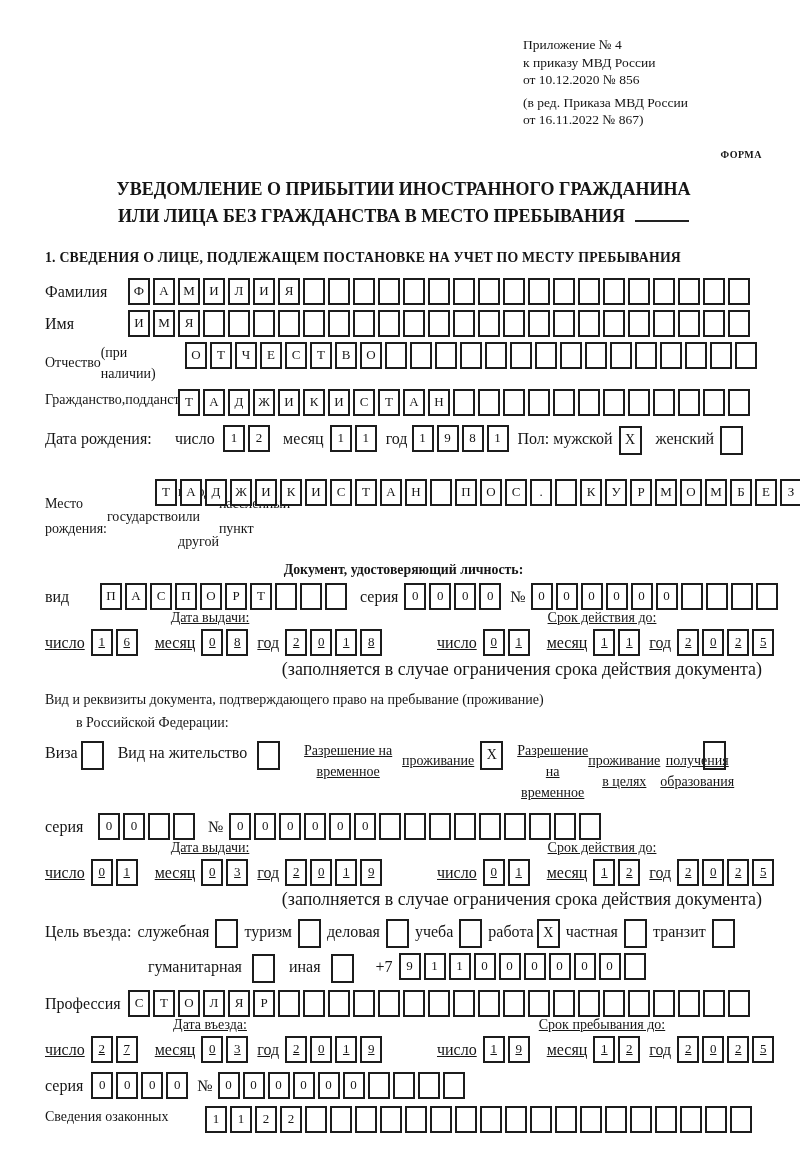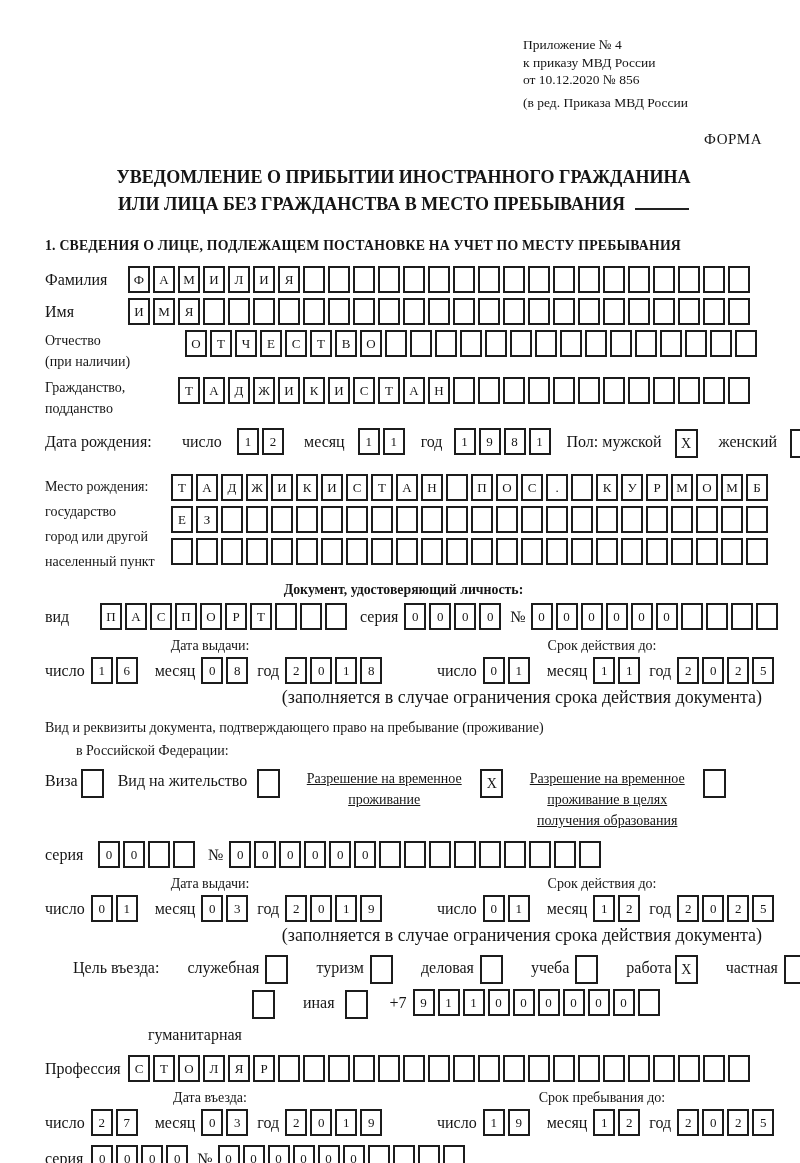--- a/index.html
+++ b/index.html
@@ -6,71 +6,72 @@
   .page{
     width:800px;height:1163px;box-sizing:border-box;
     padding:36px 38px 18px 45px;
     background:#fff;color:#151515;
     font-family:"Liberation Serif","DejaVu Serif",serif;
     position:relative;overflow:hidden;
   }
   
   .hdr{margin-left:478px;font-size:13.5px;line-height:1.3;}
   .hdr .g2{margin-top:5px;}
-  .forma{text-align:right;font-weight:normal;font-size:15px;letter-spacing:.5px;margin-top:20px;}
+  .forma{text-align:right;font-weight:bold;font-size:10px;letter-spacing:.5px;margin-top:20px;}
   
   .title{text-align:center;font-weight:bold;font-size:18px;line-height:1.5;margin-top:16px;}
   .t-under{display:inline-block;width:54px;border-bottom:2.5px solid #222;height:0.9em;margin-left:10px;}
   .sec{font-weight:bold;font-size:13.8px;margin-top:20px;letter-spacing:.2px;}
   
   .row{display:flex;align-items:flex-start;margin-top:5px;}
   .lbl{font-size:16px;line-height:27px;flex:none;}
   .lbl2{font-size:14px;line-height:21px;}
-  .stack{display:flex;flex-direction:column;flex:none;}
+  .stack{display:flex;flex-direction:row;flex:none;align-items:center;}
   .cells{display:flex;flex:none;}
   .cellrow{margin-bottom:5px;}
   .cell{
     width:18px;height:23px;border:2px solid #1c1c1c;margin-right:3px;
     display:flex;align-items:center;justify-content:center;
     font-size:13px;flex:none;background:#fff;
   }
   .chk{
     width:19px;height:25px;border:2px solid #1c1c1c;
     display:flex;align-items:center;justify-content:center;
     font-size:14px;flex:none;margin-left:6px;margin-top:1px;
   }
   .w83{width:83px;}  .w140{width:140px;} .w133{width:133px;}
   .w110{width:110px;} .w160{width:160px;}
   .ml6{margin-left:6px;} .ml10{margin-left:10px;} .ml14{margin-left:14px;}
   .doc-head{text-align:center;font-weight:bold;font-size:13.8px;margin-top:8px;}
   
-  .two{display:flex;margin-top:8px;}
+  .two{display:flex;margin-top:0;text-decoration:underline;}
   .col-l{width:392px;flex:none;}
   .col-r{flex:1;}
   .dg-title{font-size:14px;text-align:center;width:330px;}
   .dg-fields{display:flex;align-items:center;margin-top:3px;}
   .dg-fields .lbl{line-height:25px;margin-right:6px;}
   .dg-gap{margin-left:14px;}
   .note-r{text-align:right;font-size:18px;margin-top:3px;}
   .intro{font-size:14px;line-height:23px;margin-top:8px;}
   
   .permit{display:flex;align-items:flex-start;margin-top:6px;}
   .p-center{text-align:center;font-size:14px;line-height:21px;text-decoration:underline;}
-  .purpose .lbl{line-height:27px;margin-left:28px;}
+  .purpose .lbl{line-height:27px;}
 </style>
 </head>
 <body>
 
 <div class="page">
 
   <div class="hdr">
     <div>Приложение № 4</div>
     <div>к приказу МВД России</div>
     <div>от 10.12.2020 № 856</div>
     <div class="g2">(в ред. Приказа МВД России</div>
+    <div>от 16.11.2022 № 867)</div>
   </div>
   <div class="forma">ФОРМА</div>
 
   <div class="title">
     <div>УВЕДОМЛЕНИЕ О ПРИБЫТИИ ИНОСТРАННОГО ГРАЖДАНИНА</div>
     <div><span>ИЛИ ЛИЦА БЕЗ ГРАЖДАНСТВА В МЕСТО ПРЕБЫВАНИЯ</span><span class="t-under"></span></div>
   </div>
 
   <div class="sec">1. СВЕДЕНИЯ О ЛИЦЕ, ПОДЛЕЖАЩЕМ ПОСТАНОВКЕ НА УЧЕТ ПО МЕСТУ ПРЕБЫВАНИЯ</div>
 
@@ -193,21 +194,21 @@
         <span class="cell"></span>
         <span class="cell"></span>
         <span class="cell"></span>
         <span class="cell"></span>
         <span class="cell"></span>
         <span class="cell"></span>
         <span class="cell"></span>
       </span>
   </div>
 
-  <div class="row" style="margin-top:9px;gap:7px;">
+  <div class="row" style="margin-top:9px;">
     <span class="lbl" style="width:130px;">Дата рождения:</span>
     <span class="lbl" style="width:48px;">число</span>
     <span class="cells">
         <span class="cell">1</span>
         <span class="cell">2</span>
       </span>
     <span class="lbl ml10" style="margin-right:6px;">месяц</span>
     <span class="cells">
         <span class="cell">1</span>
         <span class="cell">1</span>
@@ -218,21 +219,21 @@
         <span class="cell">9</span>
         <span class="cell">8</span>
         <span class="cell">1</span>
       </span>
     <span class="lbl ml6">Пол: мужской</span>
     <span class="chk">X</span>
     <span class="lbl ml14">женский</span>
     <span class="chk"></span>
   </div>
 
-  <div class="row" style="margin-top:16px;gap:16px;">
+  <div class="row" style="margin-top:24px;">
     <span class="stack w110" style="line-height:25px;">
       <span class="lbl2" style="line-height:25px;">Место рождения:</span>
       <span class="lbl2" style="line-height:25px;">государство</span>
       <span class="lbl2" style="line-height:25px;">город или другой</span>
       <span class="lbl2" style="line-height:25px;">населенный пункт</span>
     </span>
     <span class="stack">
       <span class="cells cellrow">
           <span class="cell">Т</span>
           <span class="cell">А</span>
@@ -509,21 +510,21 @@
     <span class="chk"></span>
     <span class="lbl ml6">работа</span>
     <span class="chk" style="margin-left:3px;">X</span>
     <span class="lbl ml6">частная</span>
     <span class="chk"></span>
     <span class="lbl ml6">транзит</span>
     <span class="chk"></span>
   </div>
 
   <div class="row purpose">
-    <span class="lbl" style="margin-left:103px;margin-top:32px;">гуманитарная</span>
+    <span class="lbl" style="margin-left:103px;">гуманитарная</span>
     <span class="chk ml10"></span>
     <span class="lbl ml14">иная</span>
     <span class="chk ml10"></span>
     <span class="lbl" style="margin-left:22px;margin-right:6px;">+7</span>
     <span class="cells">
         <span class="cell">9</span>
         <span class="cell">1</span>
         <span class="cell">1</span>
         <span class="cell">0</span>
         <span class="cell">0</span>

